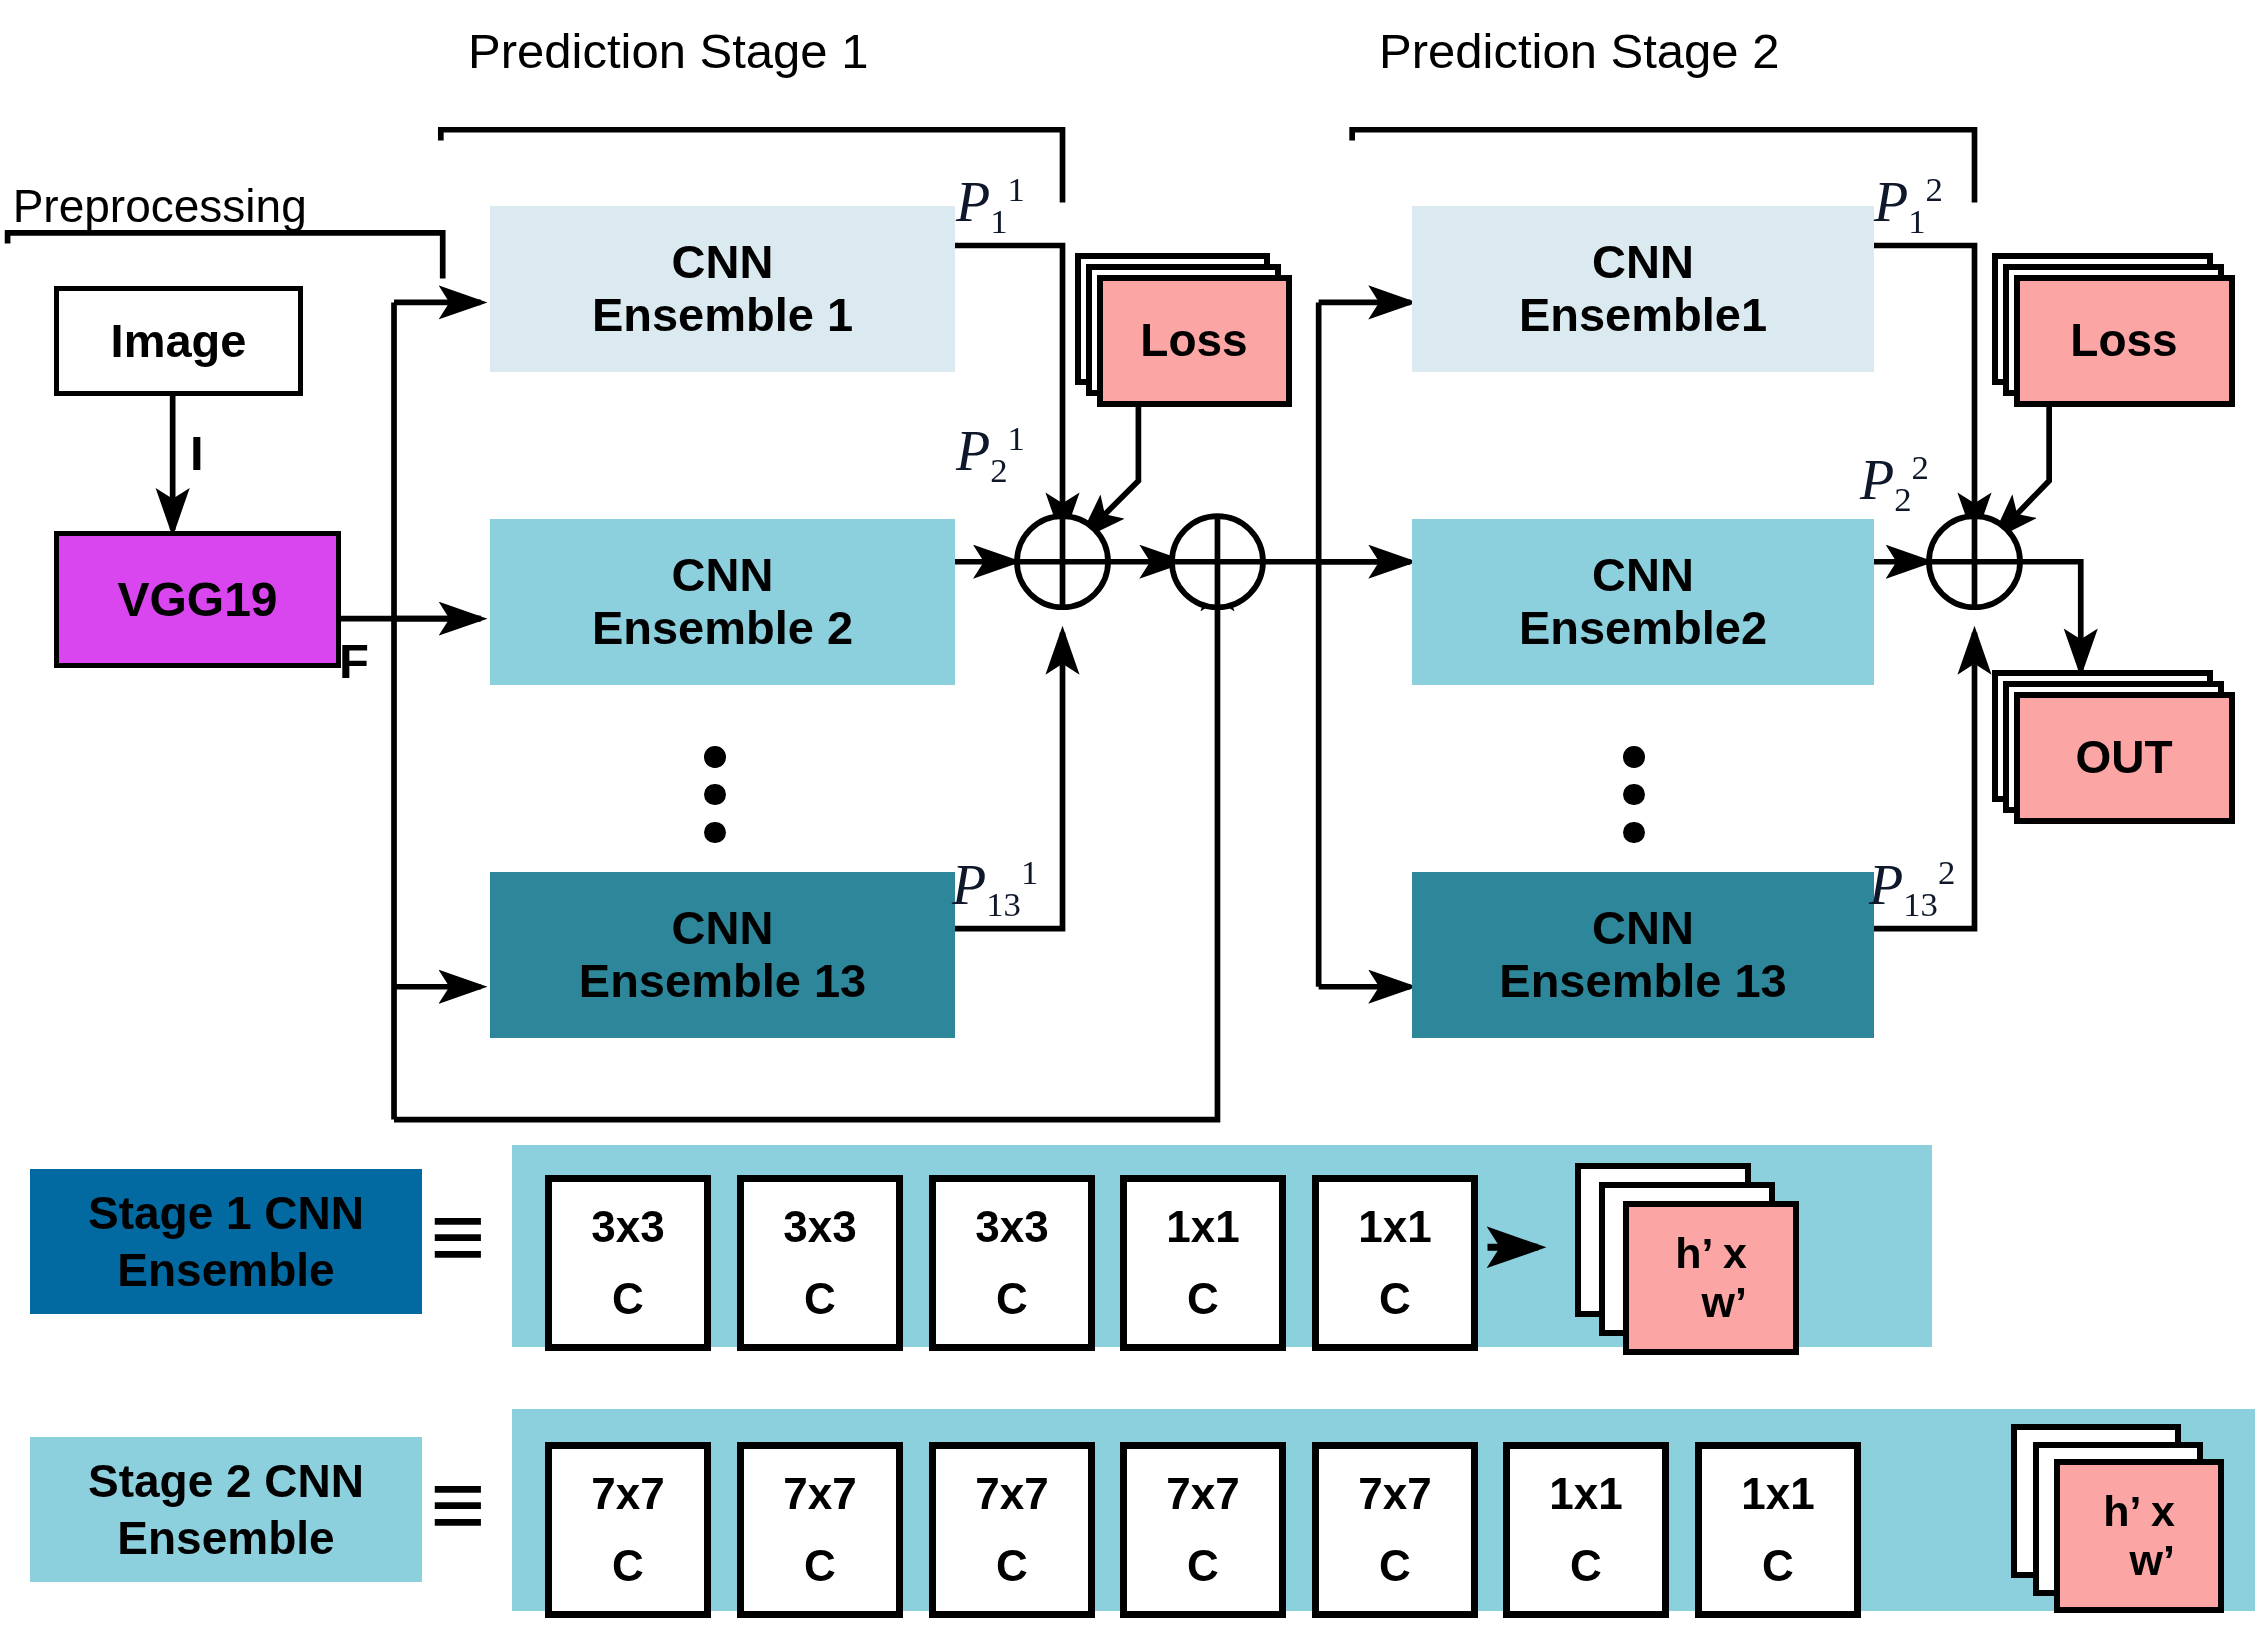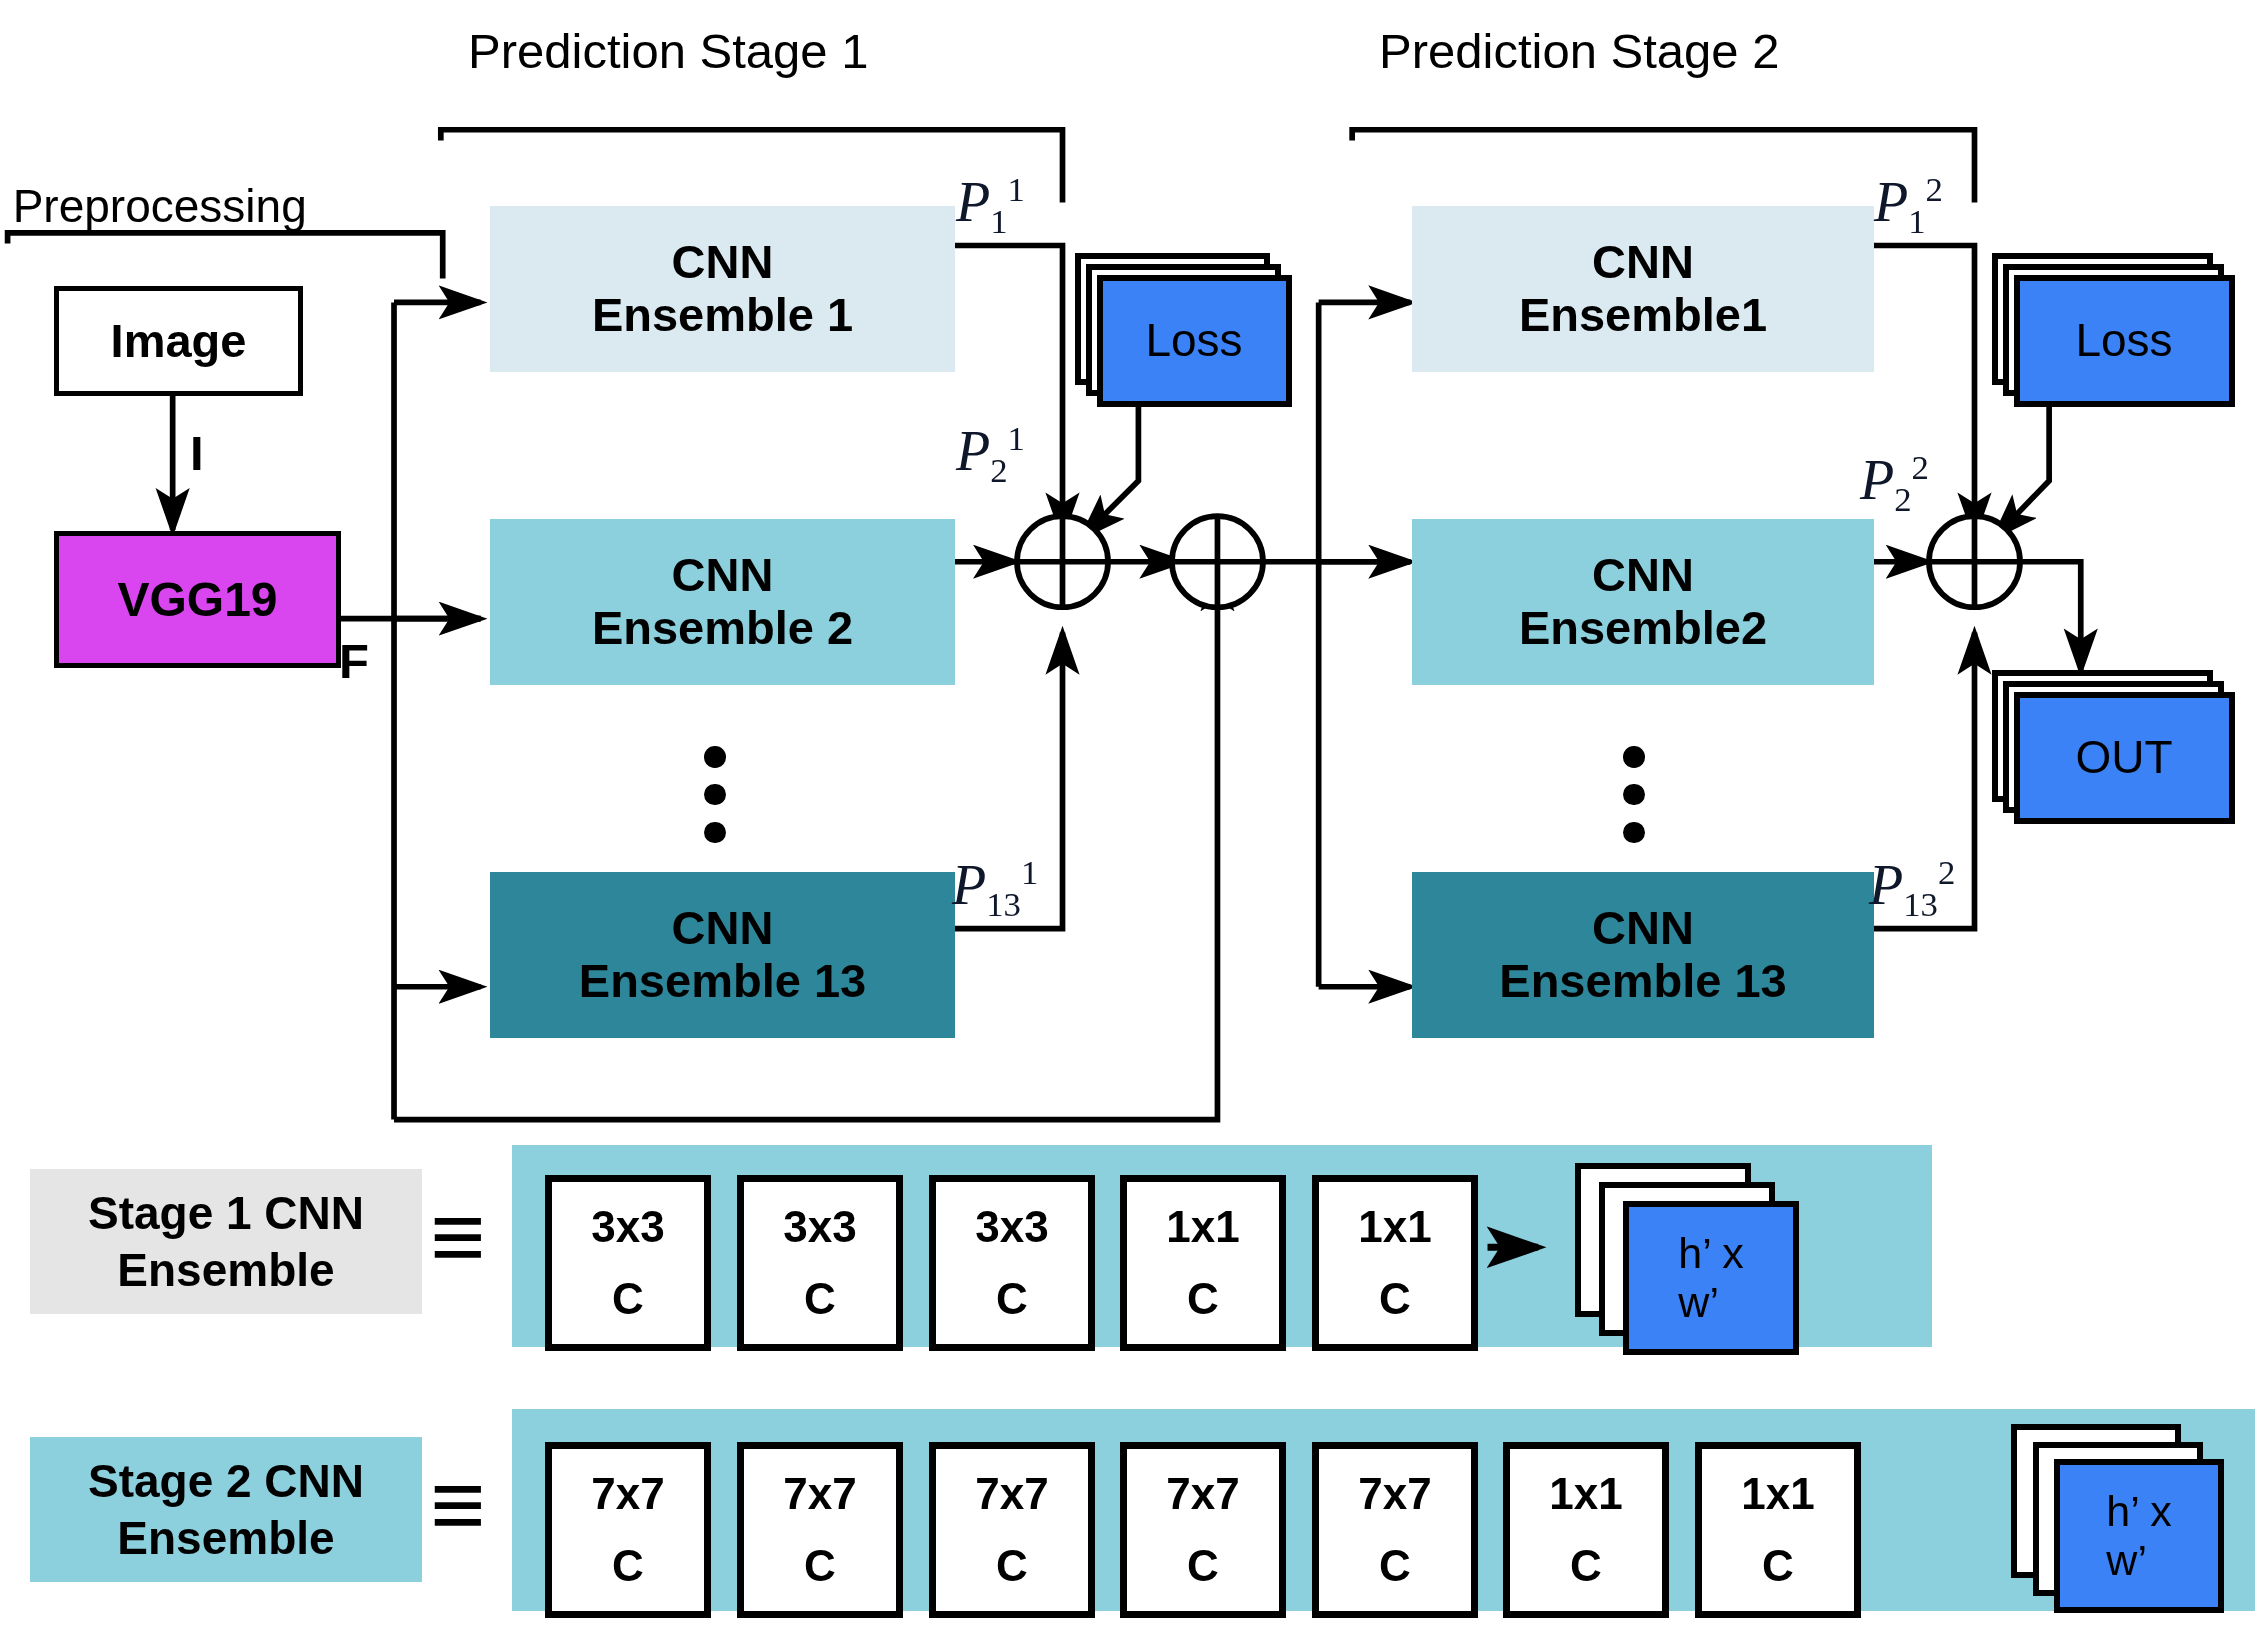--- a/index.html
+++ b/index.html
@@ -18,22 +18,22 @@
   .convbox{position:absolute;border:7px solid #000;background:#fff;
            display:flex;flex-direction:column;align-items:center;justify-content:space-around;
            font-weight:bold;color:#000;padding:8.9px 0;}
   .ens-tag{position:absolute;display:flex;align-items:center;justify-content:center;
            text-align:center;font-weight:bold;color:#000;line-height:1.22;}
   .eqsign{position:absolute;color:#000;font-weight:bold;line-height:.72;}
   .dots{position:absolute;display:flex;flex-direction:column;align-items:center;gap:16.4px;}
   .dot{width:21.5px;height:21.5px;border-radius:50%;background:#000;}
   .stackbox{position:absolute;}
   .stackbox .sheet{position:absolute;border:6.3px solid #000;background:#fff;}
-  .stackbox .face{position:absolute;border:6.3px solid #000;background:#3b82f6;
-     display:flex;align-items:center;justify-content:center;font-weight:normal;color:#000;text-align:left;line-height:1.15;}
+  .stackbox .face{position:absolute;border:6.3px solid #000;background:#fca5a5;
+     display:flex;align-items:center;justify-content:center;font-weight:bold;color:#000;text-align:right;line-height:1.15;}
 </style>
 </head>
 <body>
 
 <div id="root">
 
   <svg class="layer" viewBox="0 0 3575 2588">
     <defs>
       <marker id="ah" markerWidth="9" markerHeight="9" refX="7.4" refY="3" orient="auto" markerUnits="strokeWidth">
         <path d="M0,0 L8.6,3 L0,6 L1.9,3 Z" fill="#000"></path>
@@ -205,21 +205,21 @@
     <div class="sheet" style="left:10.8px; top:10.8px; width:209px; height:120px;"></div>
     <div class="face" style="left:21.5px; top:21.5px; width:209px; height:120px; font-size:46px;">Loss</div>
   </div>
 
   <div class="stackbox" style="left:1992px; top:670px; width:253px; height:155px;">
     <div class="sheet" style="left:0px;  top:0px;  width:209px; height:120px;"></div>
     <div class="sheet" style="left:10.8px; top:10.8px; width:209px; height:120px;"></div>
     <div class="face" style="left:21.5px; top:21.5px; width:209px; height:120px; font-size:46px;">OUT</div>
   </div>
 
-  <div class="ens-tag" style="left:30px; top:1169px; width:392px; height:145px; font-size:46px; background:#e5e5e5;">
+  <div class="ens-tag" style="left:30px; top:1169px; width:392px; height:145px; font-size:46px; background:#0369a1;">
     <span>
       <span>Stage 1 CNN</span><br>
       <span>Ensemble</span>
     </span>
   </div>
   <div class="eqsign" style="left:430px; top:1202px; font-size:95px;">≡</div>
 
   <div class="strip" style="left:512px; top:1145px; width:1420px; height:202px; background:#8ccfdd;"></div>
 
   <div class="convbox" style="left:545px; top:1175px; width:152px; height:144px; font-size:44px;">

